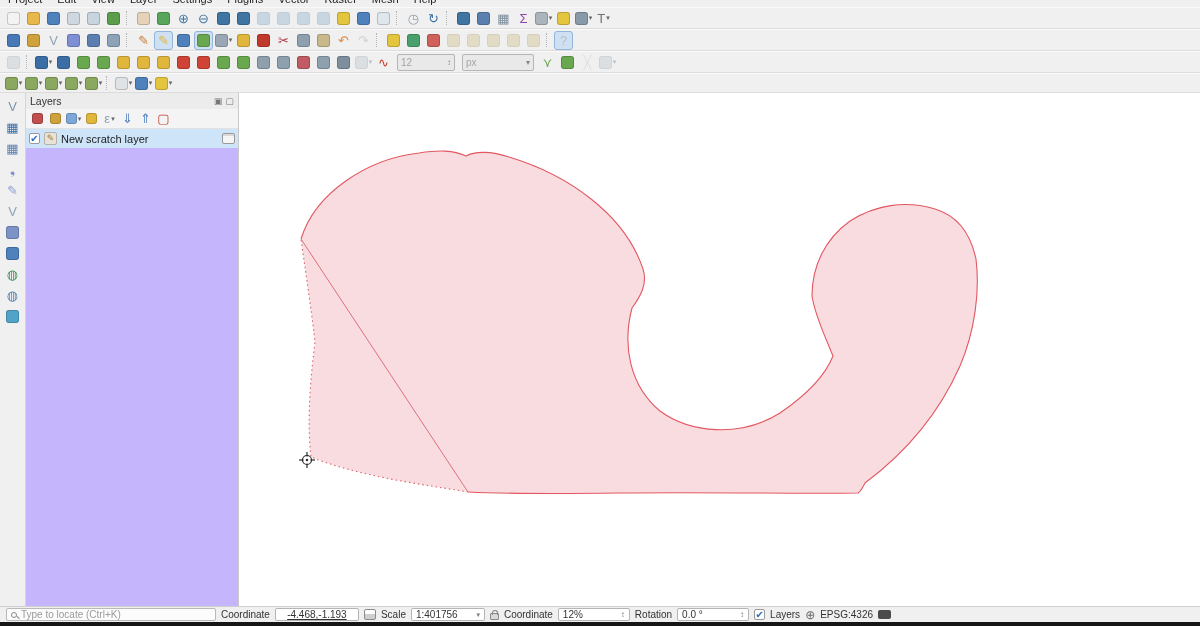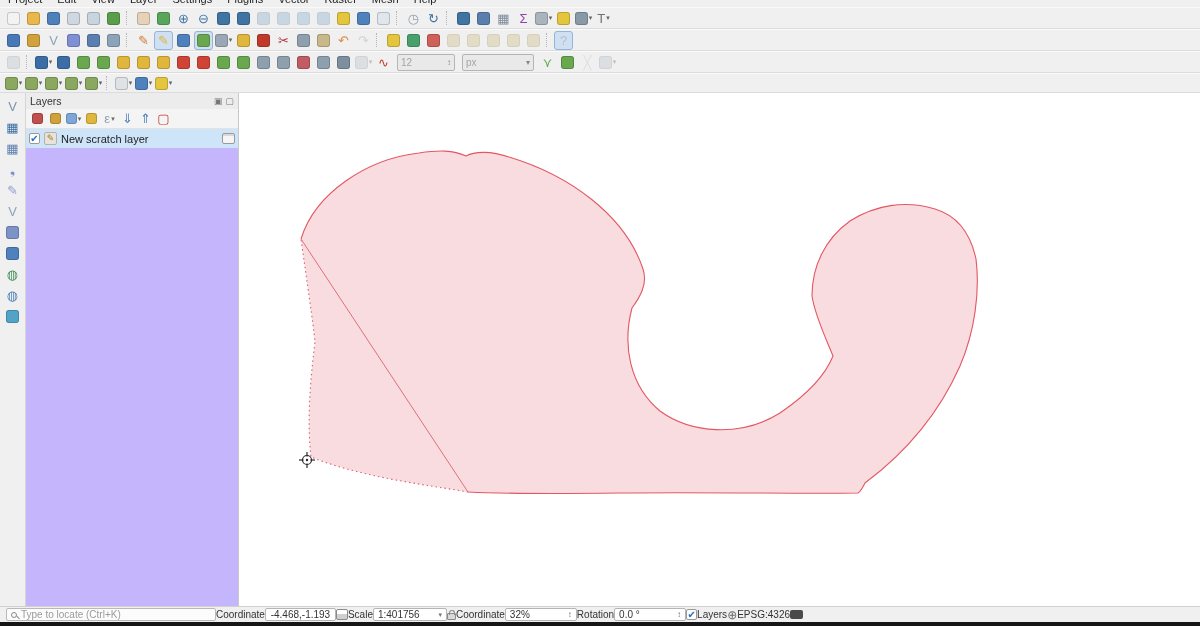--- a/index.html
+++ b/index.html
@@ -59,33 +59,33 @@
   .memory-indicator { width: 13px; height: 11px; border: 1px solid #9a9a9a; border-radius: 2px;
                       background: #f5f5f5; box-shadow: inset 0 2px 0 #d9d9d9; }
 
   
   .canvas { flex: 1; background: #fff; position: relative; }
   .canvas svg { position: absolute; top: 0; left: 0; }
 
   
   .statusbar { height: 16px; background: #f0f0f0; border-top: 1px solid #d0d0d0;
                display: flex; align-items: center; font-size: 10px; color: #444;
-               padding: 0 6px; flex: 0 0 auto; }
+               padding: 0 6px; gap: 5px; flex: 0 0 auto; }
   .locate-box { width: 210px; height: 13px; background: #fcfcfc; border: 1px solid #b9b9b9;
                 border-radius: 2px; display: flex; align-items: center; gap: 4px; padding: 0 4px;
                 color: #9a9a9a; }
   .mag-icon { width: 6px; height: 6px; border: 1.4px solid #8a8a8a; border-radius: 50%;
               position: relative; flex: 0 0 auto; }
   .mag-icon::after { content: ""; position: absolute; width: 4px; height: 1.4px; background: #8a8a8a;
                      right: -3.5px; bottom: -1.5px; transform: rotate(45deg); }
   .status-msg { flex: 1; color: #333; padding-left: 6px; }
   .sb-label { color: #333; }
   .sb-field { background: #fff; border: 1px solid #b5b5b5; border-radius: 2px; height: 13px;
               display: flex; align-items: center; justify-content: center; padding: 0 4px; color: #333; }
-  .sb-field.coord { width: 71px; }
+  .sb-field.coord { width: 84px; text-decoration: underline; }
   .sb-combo { width: 74px; justify-content: space-between; }
   .sb-spin { width: 72px; justify-content: space-between; }
   .sb-arrow { font-size: 7px; color: #777; }
   .sb-updown { font-size: 8px; color: #777; }
   .extent-icon { width: 12px; height: 11px; border: 1px solid #8a8a8a; border-radius: 2px;
                  background: linear-gradient(#fff 45%, #cfcfcf 45%); }
   .lock-icon { width: 9px; height: 7px; border: 1px solid #8a8a8a; border-radius: 1px;
                position: relative; margin-top: 3px; background: #d9d9d9; }
   .lock-icon::before { content: ""; position: absolute; top: -4px; left: 1.5px; width: 4px; height: 4px;
                        border: 1px solid #8a8a8a; border-bottom: none; border-radius: 3px 3px 0 0; }
@@ -521,21 +521,21 @@
     <span class="sb-field coord">-4.468,-1.193</span>
     <span class="extent-icon"></span>
     <span class="sb-label">Scale</span>
     <span class="sb-field sb-combo">
       <span>1:401756</span>
       <span class="sb-arrow">▾</span>
     </span>
     <span class="lock-icon"></span>
     <span class="sb-label">Coordinate</span>
     <span class="sb-field sb-spin">
-      <span>32%</span>
+      <span>12%</span>
       <span class="sb-updown">↕</span>
     </span>
     <span class="sb-label">Rotation</span>
     <span class="sb-field sb-spin">
       <span>0.0 °</span>
       <span class="sb-updown">↕</span>
     </span>
     <span class="chk">✔</span>
     <span class="sb-label">Layers</span>
     <span class="globe-glyph">⊕</span>

